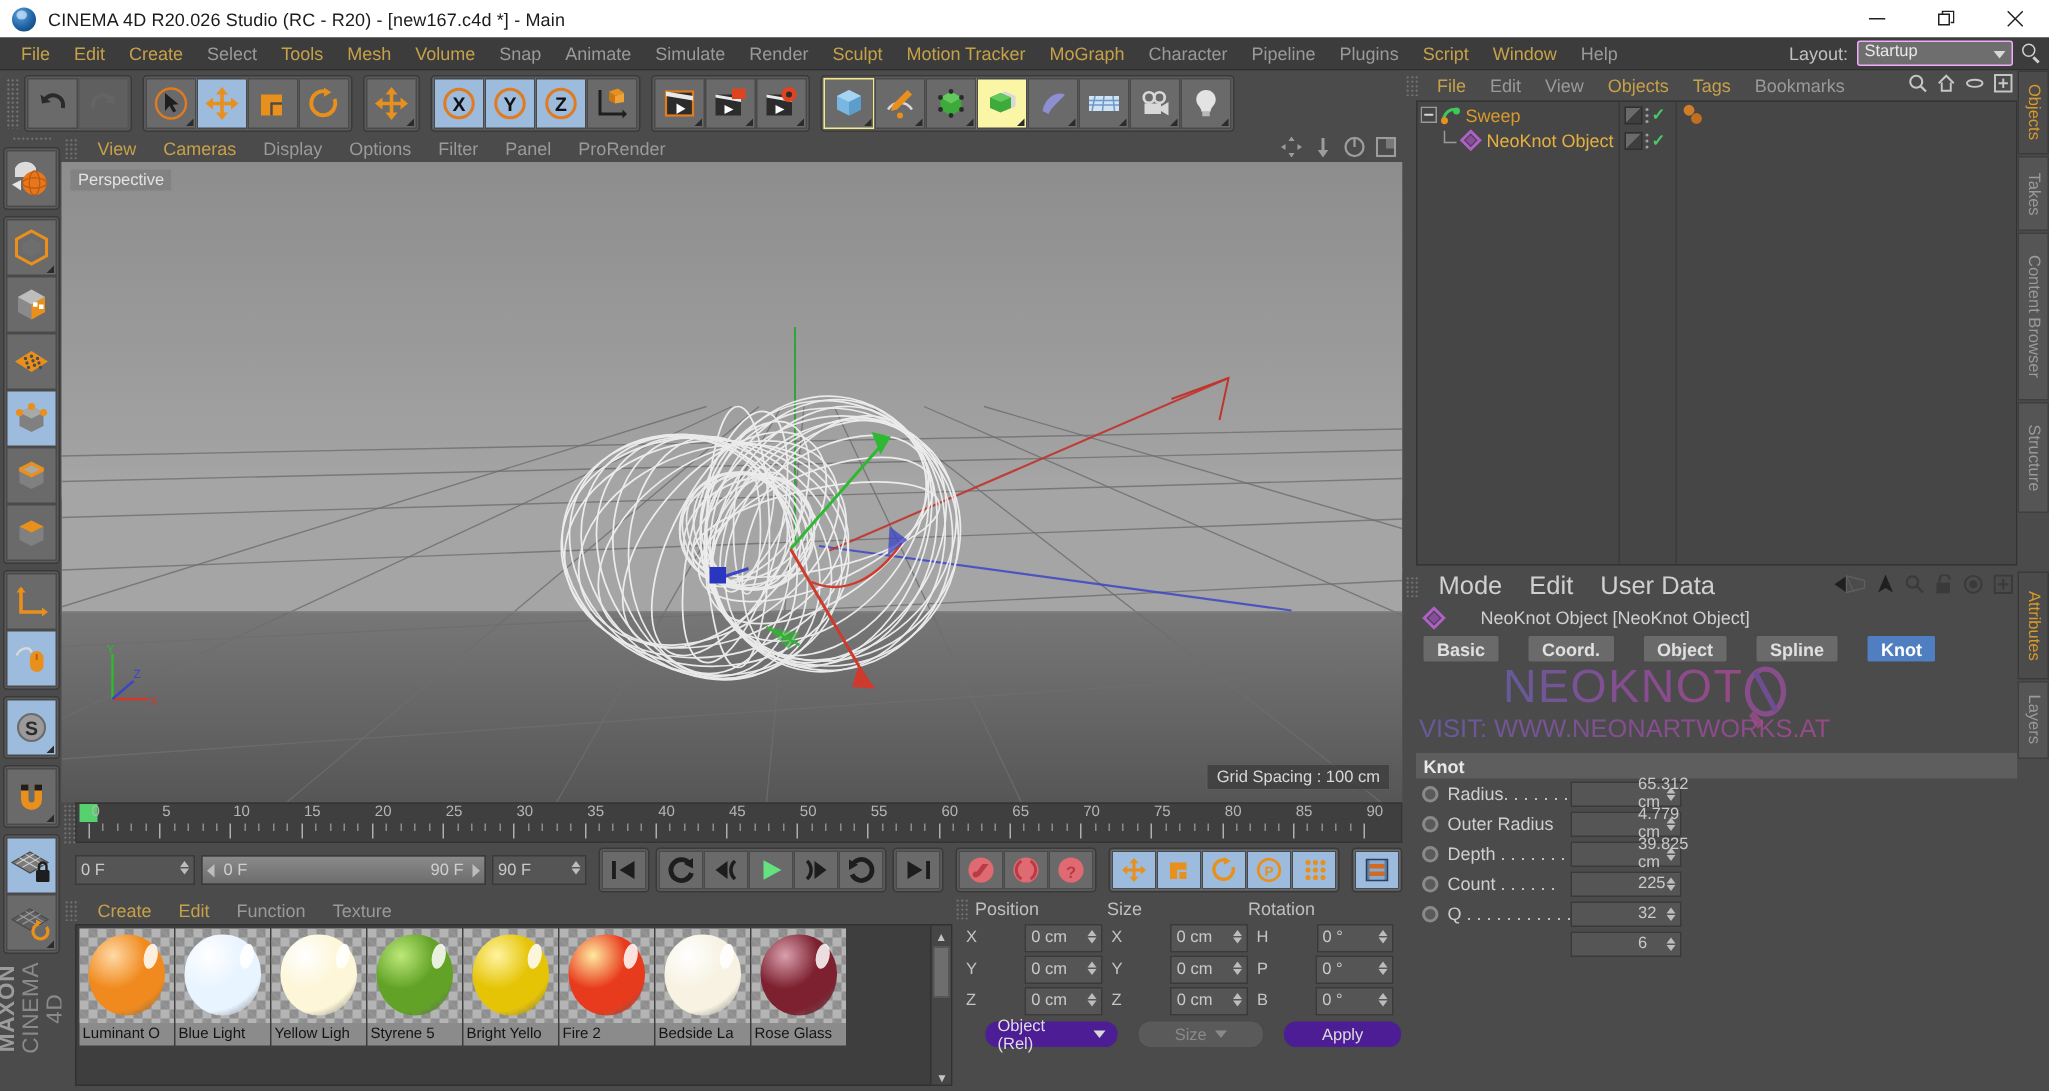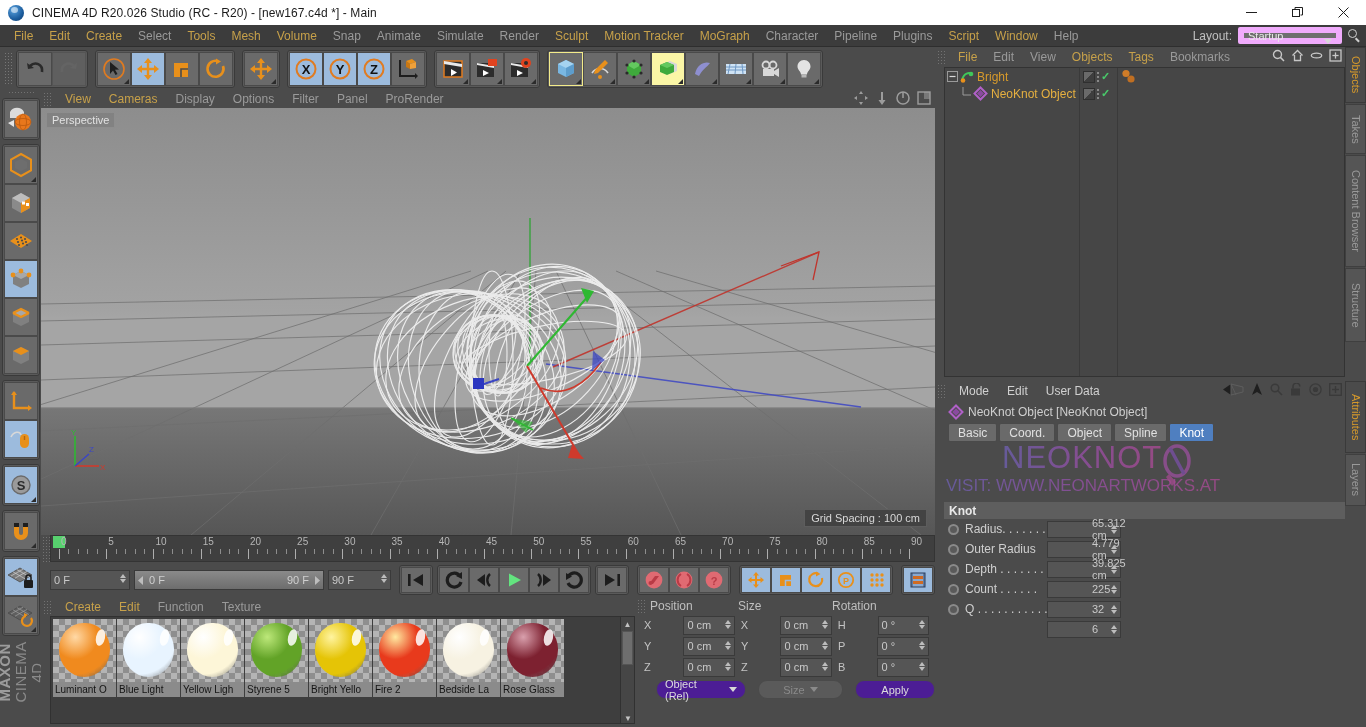--- a/index.html
+++ b/index.html
@@ -40,22 +40,22 @@
   .menubar {
     position:absolute; left:0; top:25px; width:1366px; height:22px;
     background:#3c3c3c; display:flex; align-items:center; padding-left:6px;
     border-bottom:1px solid #2e2e2e;
   }
   .menu-item { padding:2px 8px; font-size:12px; color:#c7a14a; white-space:nowrap; }
   .menu-item.dim { color:#9a9a9a; }
   .layout-wrap { margin-left:auto; display:flex; align-items:center; padding-right:4px; gap:6px;}
   .layout-label { color:#c0c0c0; font-size:12px; }
   .layout-select {
-    width:104px; height:17px; background:#6e6e6e; border:6px solid #f0abfc;
-    color:#e8e8e8; font-size:11px; display:flex; align-items:center;
+    width:104px; height:17px; background:#6e6e6e; border:1px solid #f0abfc;
+    color:#e8e8e8; font-size:11px; display:flex; 
     padding:0 4px; position:relative; border-radius:2px;
   }
   .layout-select .caret { position:absolute; right:4px; top:6px;
     border-left:4px solid transparent;border-right:4px solid transparent;border-top:5px solid #d8d8d8; }
   .mag-icon { width:14px; height:14px; position:relative; }
   .mag-icon .ring{ position:absolute; width:9px;height:9px;border:1.6px solid #cfcfcf;border-radius:50%; left:0;top:0;}
   .mag-icon .stem{ position:absolute; width:5px;height:1.6px;background:#cfcfcf; transform:rotate(45deg); left:7px; top:10px;}
 
   
   .toolbar {
@@ -216,25 +216,25 @@
   .tag-sq { width:12px;height:12px; background:linear-gradient(135deg,#6a6a6a 50%,#3e3e3e 50%); border:1px solid #2f2f2f;}
   .dots2 { display:flex; flex-direction:column; gap:2px; }
   .dots2 i { width:2px;height:2px;background:#a0a0a0;display:block;border-radius:50%;}
   .chk { color:#49c96a; font-size:11px; font-weight:bold; }
 
   
   .attrpanel { position:absolute; left:935px; top:381px; width:410px; height:346px; background:#4b4b4b; }
   .attr-menubar { height:20px; display:flex; align-items:center; padding-left:2px; position:relative; }
   .attr-menubar .grip2 { width:9px;height:14px;opacity:.5;margin-right:4px;
     background-image: radial-gradient(#9a9a9a 38%, transparent 40%); background-size:3px 3px;}
-  .attr-menu { padding:0 9px; font-size:12px; color:#d0d0d0;text-align:center; }
+  .attr-menu { padding:0 9px; font-size:17px; color:#d0d0d0;text-align:center; }
   .attr-icons { position:absolute; right:3px; top:2px; display:flex; gap:7px; align-items:center; }
   .attr-body { margin-left:9px; height:324px; background:#4b4b4b; }
-  .attr-title { display:flex; align-items:center; gap:4px; height:22px; padding-left:4px; font-size:12px; color:#cfcfcf;}
-  .attr-tabs { display:flex; gap:2px; padding-left:4px; height:19px; }
+  .attr-title { display:flex; align-items:center; gap:23px; height:22px; padding-left:4px; font-size:12px; color:#cfcfcf;}
+  .attr-tabs { display:flex; gap:18px; padding-left:4px; height:19px;font-weight:bold; }
   .attr-tab {
     padding:1px 9px; font-size:12px; background:#6a6a6a; color:#e0e0e0; border:1px solid #4a4a4a;
     border-radius:2px; line-height:16px;
   }
   .attr-tab.active { background:#4f7fc0; color:#fff; }
   .watermark { position:relative; height:58px; overflow:hidden; }
   .wm-big {
     position:absolute; left:58px; top:-2px; font-size:31px; letter-spacing:1px;
     font-family:"Liberation Sans", sans-serif;
     background:linear-gradient(90deg,#6b5ea8,#8f4f9e,#a34a8e);
@@ -1307,21 +1307,21 @@
         <div class="tree-row">
           <svg width="11" height="11" viewBox="0 0 11 11" style="margin-right:2px;">
               <rect x="0.5" y="0.5" width="10" height="10" fill="none" stroke="#9a9a9a" stroke-width="1"></rect>
               <line x1="2.5" y1="5.5" x2="8.5" y2="5.5" stroke="#d8d8d8" stroke-width="1.2"></line>
             </svg>
           <svg width="14" height="14" viewBox="0 0 14 14" style="margin-right:3px;">
               <path d="M2 10 C4 3, 9 2, 12 4" fill="none" stroke="#3fc75a" stroke-width="2"></path>
               <circle cx="3" cy="10.5" r="2.3" fill="#e8901b"></circle>
               <circle cx="11" cy="4" r="2.3" fill="#3fc75a"></circle>
             </svg>
-          <span style="color:#d79a2b;">Bright</span>
+          <span style="color:#d79a2b;">Sweep</span>
         </div>
         <div class="tree-row" style="padding-left:16px;">
           <svg width="11" height="14" viewBox="0 0 11 14" style="margin-right:1px;">
               <path d="M2 0 V8 H10" fill="none" stroke="#9a9a9a" stroke-width="1"></path>
             </svg>
           <svg width="15" height="15" viewBox="0 0 15 15" style="margin-right:3px;">
               <path d="M7.5 1.5 L13.5 7.5 L7.5 13.5 L1.5 7.5 Z" fill="none" stroke="#b060c8" stroke-width="2"></path>
               <path d="M7.5 4 L11 7.5 L7.5 11 L4 7.5 Z" fill="#8a4aa0"></path>
             </svg>
           <span style="color:#e6b040;">NeoKnot Object</span>

